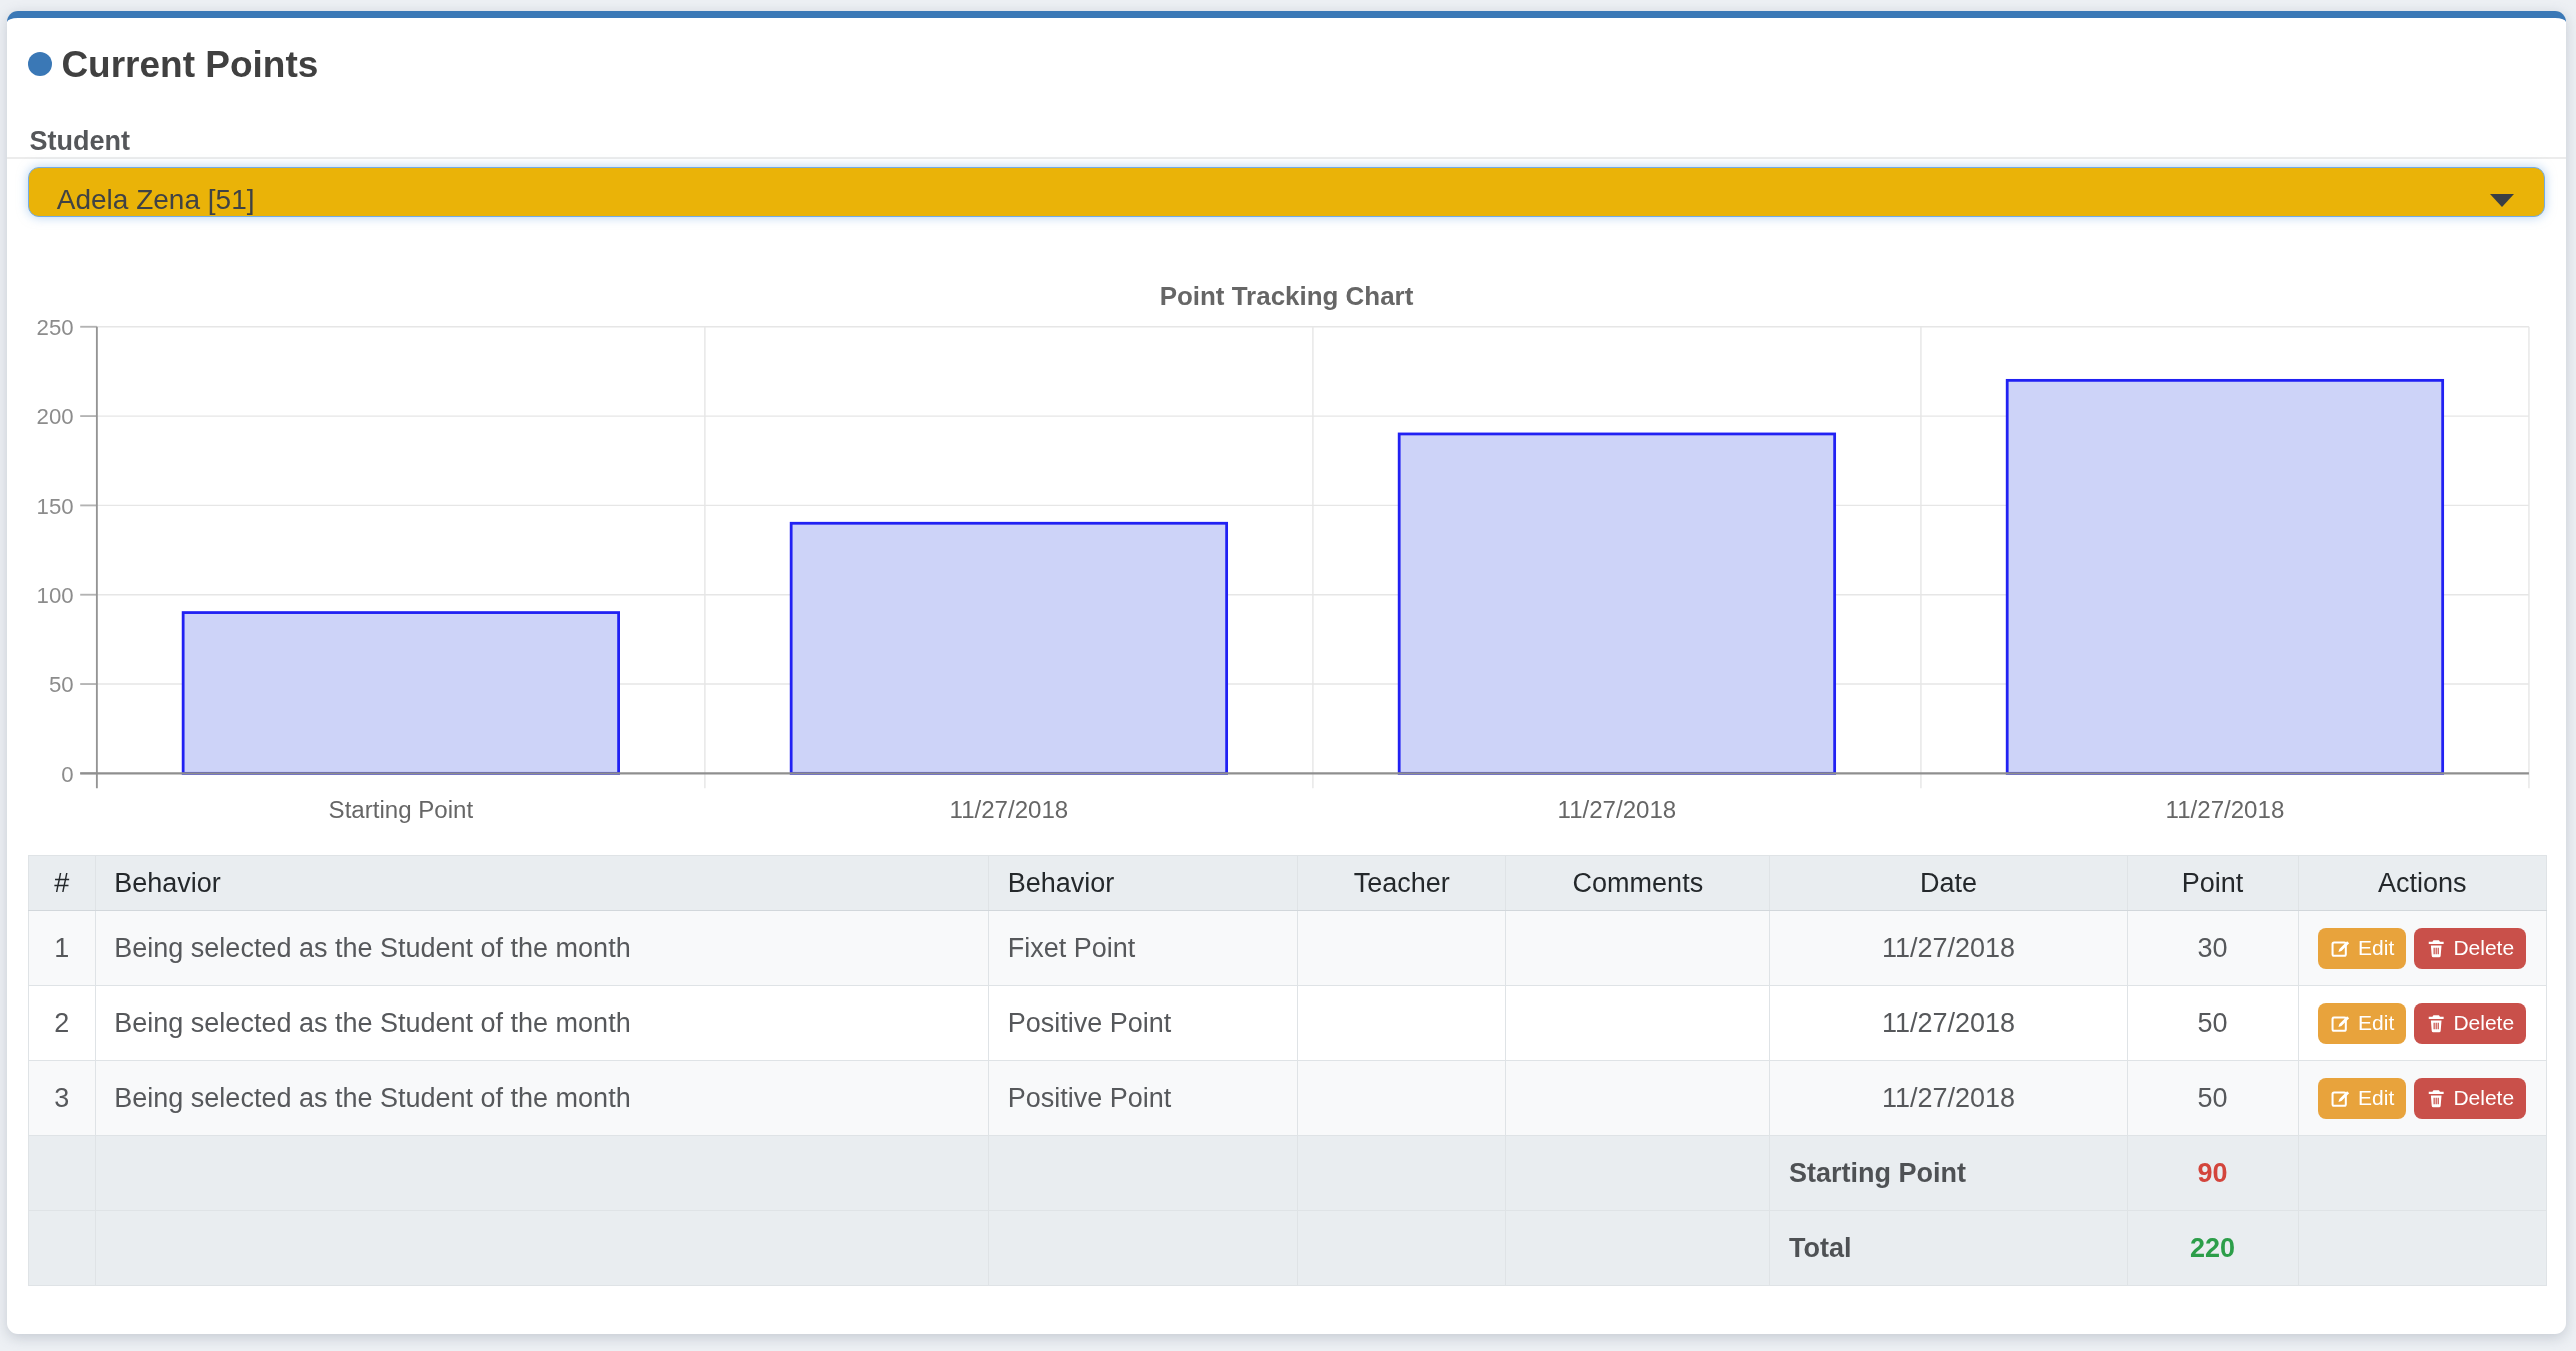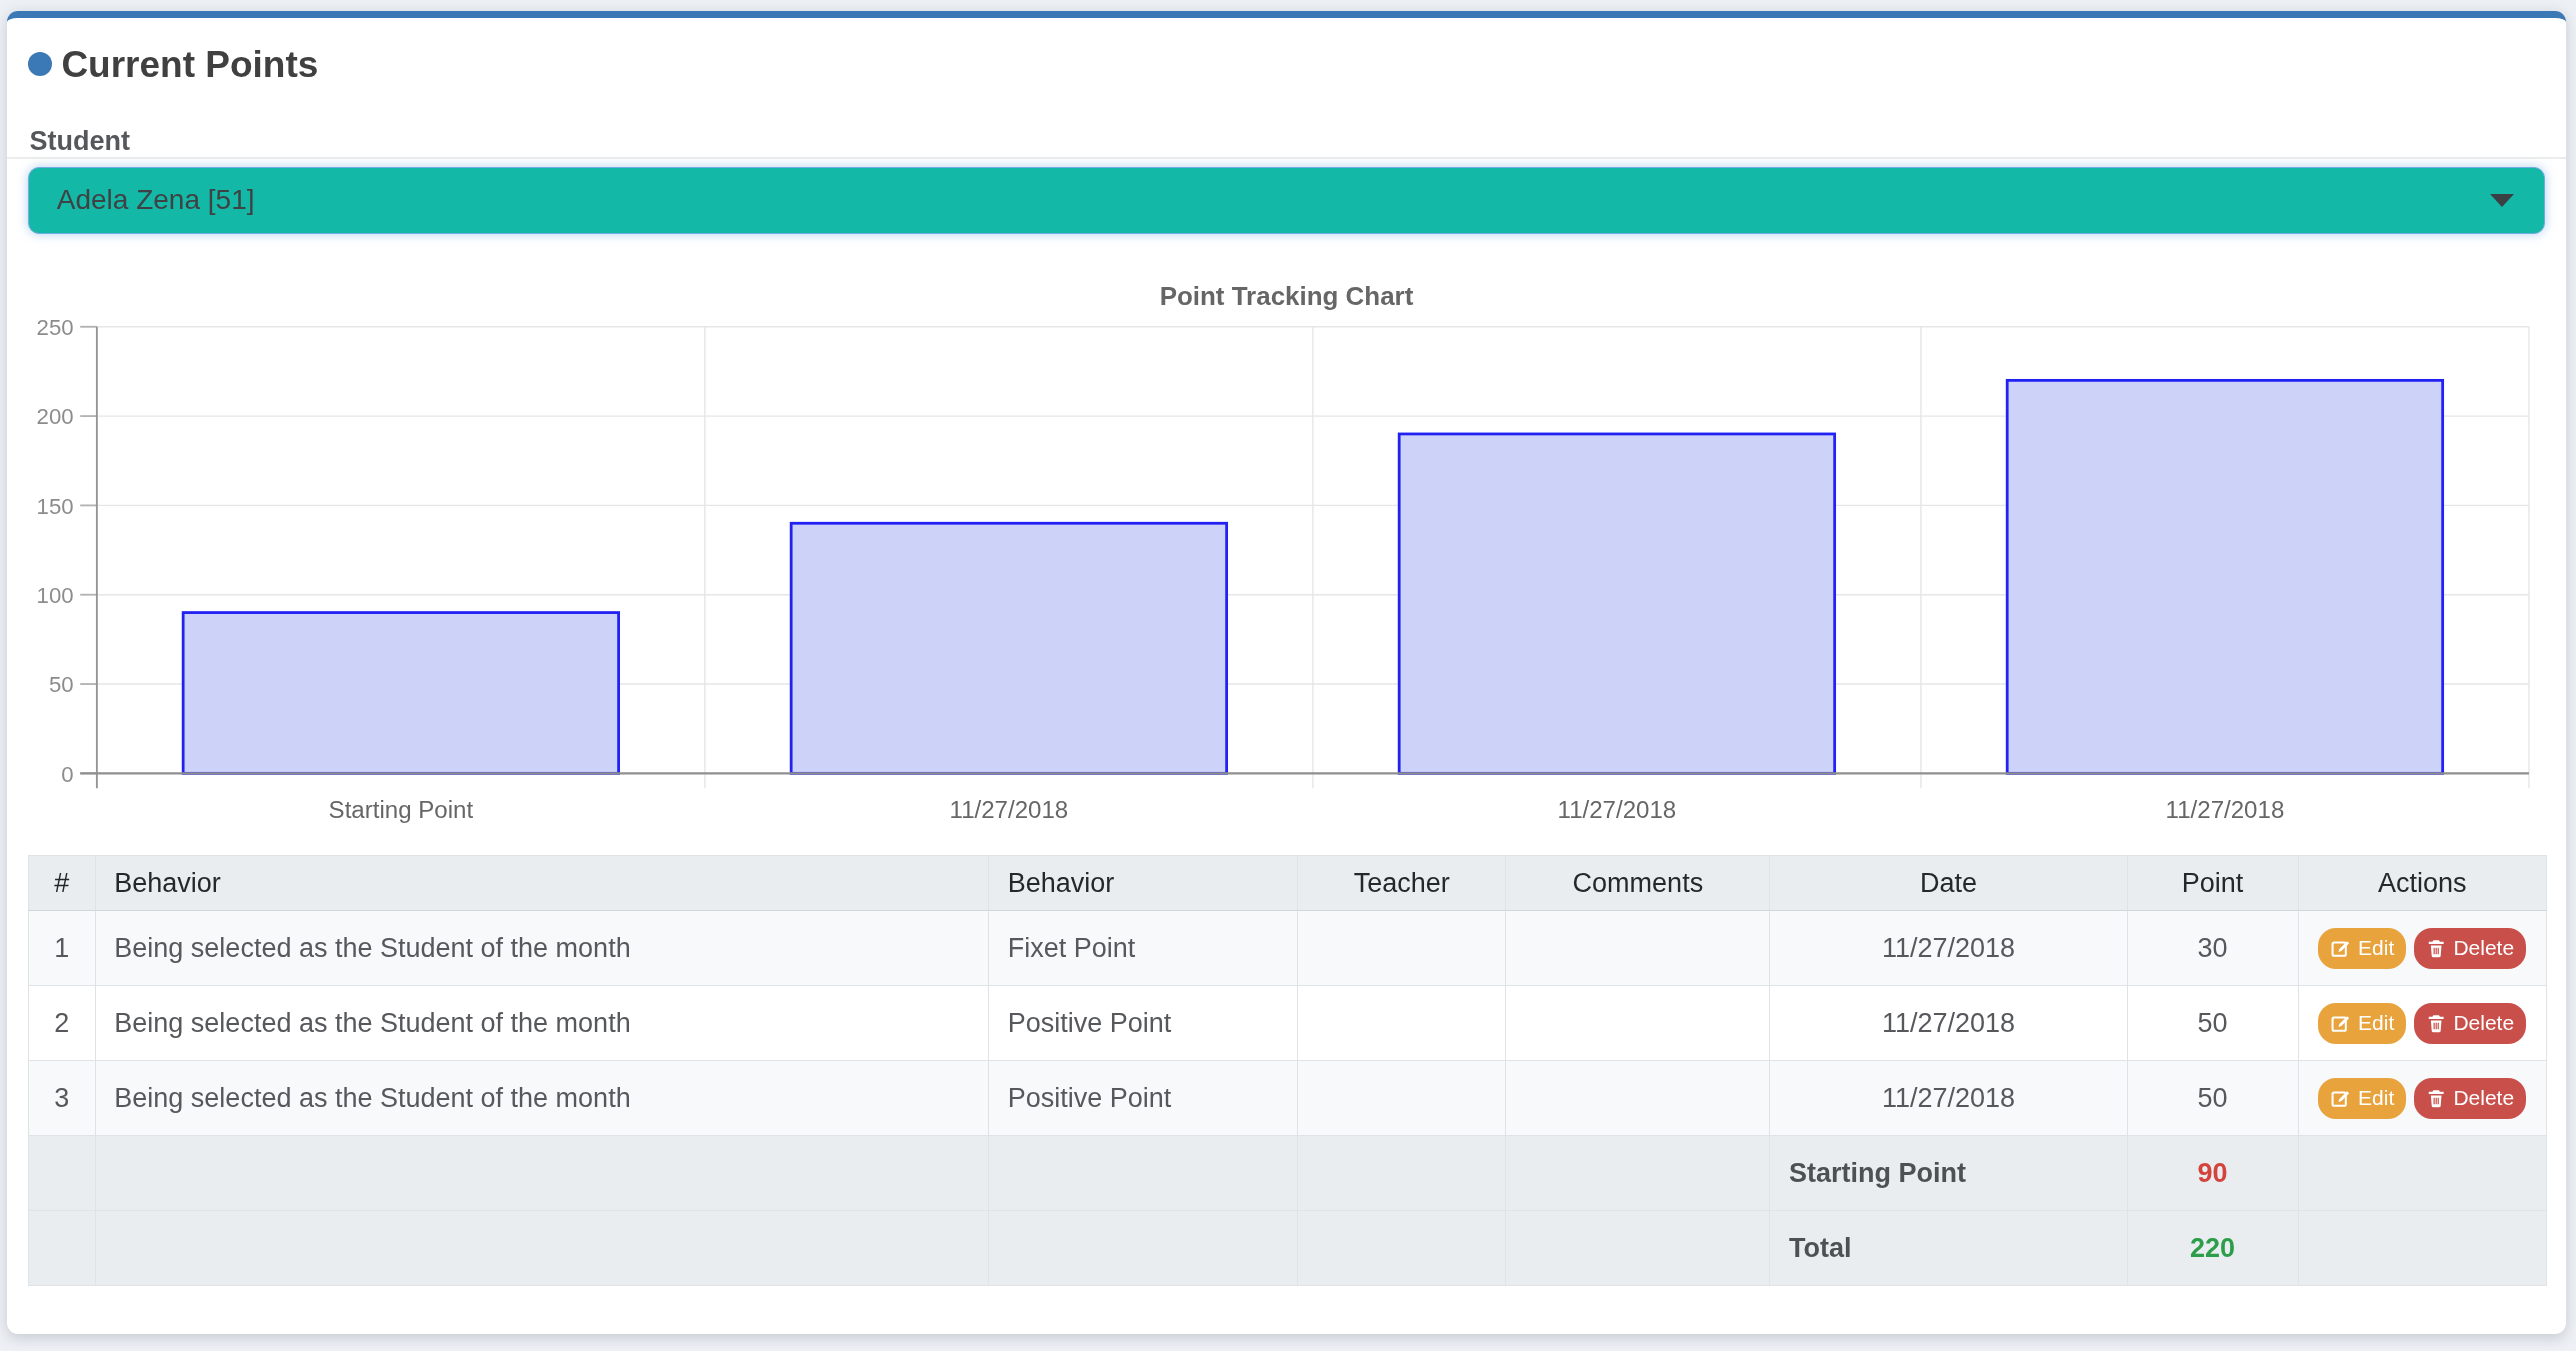--- a/index.html
+++ b/index.html
@@ -22,22 +22,22 @@
     position:absolute;left:54px;top:25px;font-size:37px;line-height:43px;
     color:#404040;font-weight:700;
   }
   .header-divider{
     position:absolute;left:0;top:139px;width:100%;height:1.9px;background:#ececec;
   }
   .student-label{
     position:absolute;left:22px;top:108px;font-size:27px;font-weight:700;color:#55575a;
   }
   .student-select{
-    position:absolute;left:20.4px;top:149px;width:2517px;height:67px;box-sizing:border-box;
-    background:#14b8a6;border:1.9px solid #74abe3;border-radius:11px;
+    position:absolute;left:20.4px;top:149px;width:2517px;height:50px;box-sizing:border-box;
+    background:#eab308;border:1.9px solid #74abe3;border-radius:11px;
     box-shadow:0 0 11px rgba(116,171,227,.55);
     cursor:pointer;
   }
   .student-select .sel-text{
     position:absolute;left:28px;top:0;line-height:63px;font-size:28px;color:#3f4245;
   }
   .caret{
     position:absolute;right:30px;top:26px;width:0;height:0;
     border-left:12px solid transparent;border-right:12px solid transparent;
     border-top:13px solid #3a3f44;
@@ -57,21 +57,21 @@
     height:74px;border:0.9px solid #dfe3e6;text-align:center;padding:0;
   }
   .tbl th.l, .tbl td.l{text-align:left;padding-left:18.5px;}
   .row-odd td{background:#f8f9fa;}
   .row-even td{background:#ffffff;}
   .summary td{background:#e9edf0;}
   .sum-label{font-weight:700;color:#4e5154;}
   .sum-value{font-weight:700;}
   .btn{
     display:inline-flex;align-items:center;gap:7.4px;vertical-align:middle;
-    border:none;border-radius:18px;color:#fff;font-size:21px;height:41px;padding:0 12px;
+    border:none;border-radius:8px;color:#fff;font-size:21px;height:41px;padding:0 12px;
     font-family:inherit;cursor:pointer;
   }
   .btn-edit{background:#e8a33c;}
   .btn-delete{background:#c9504a;margin-left:7.4px;}
   .btn svg{display:block;}
 </style>
 </head>
 <body>
 
 <div class="card">

